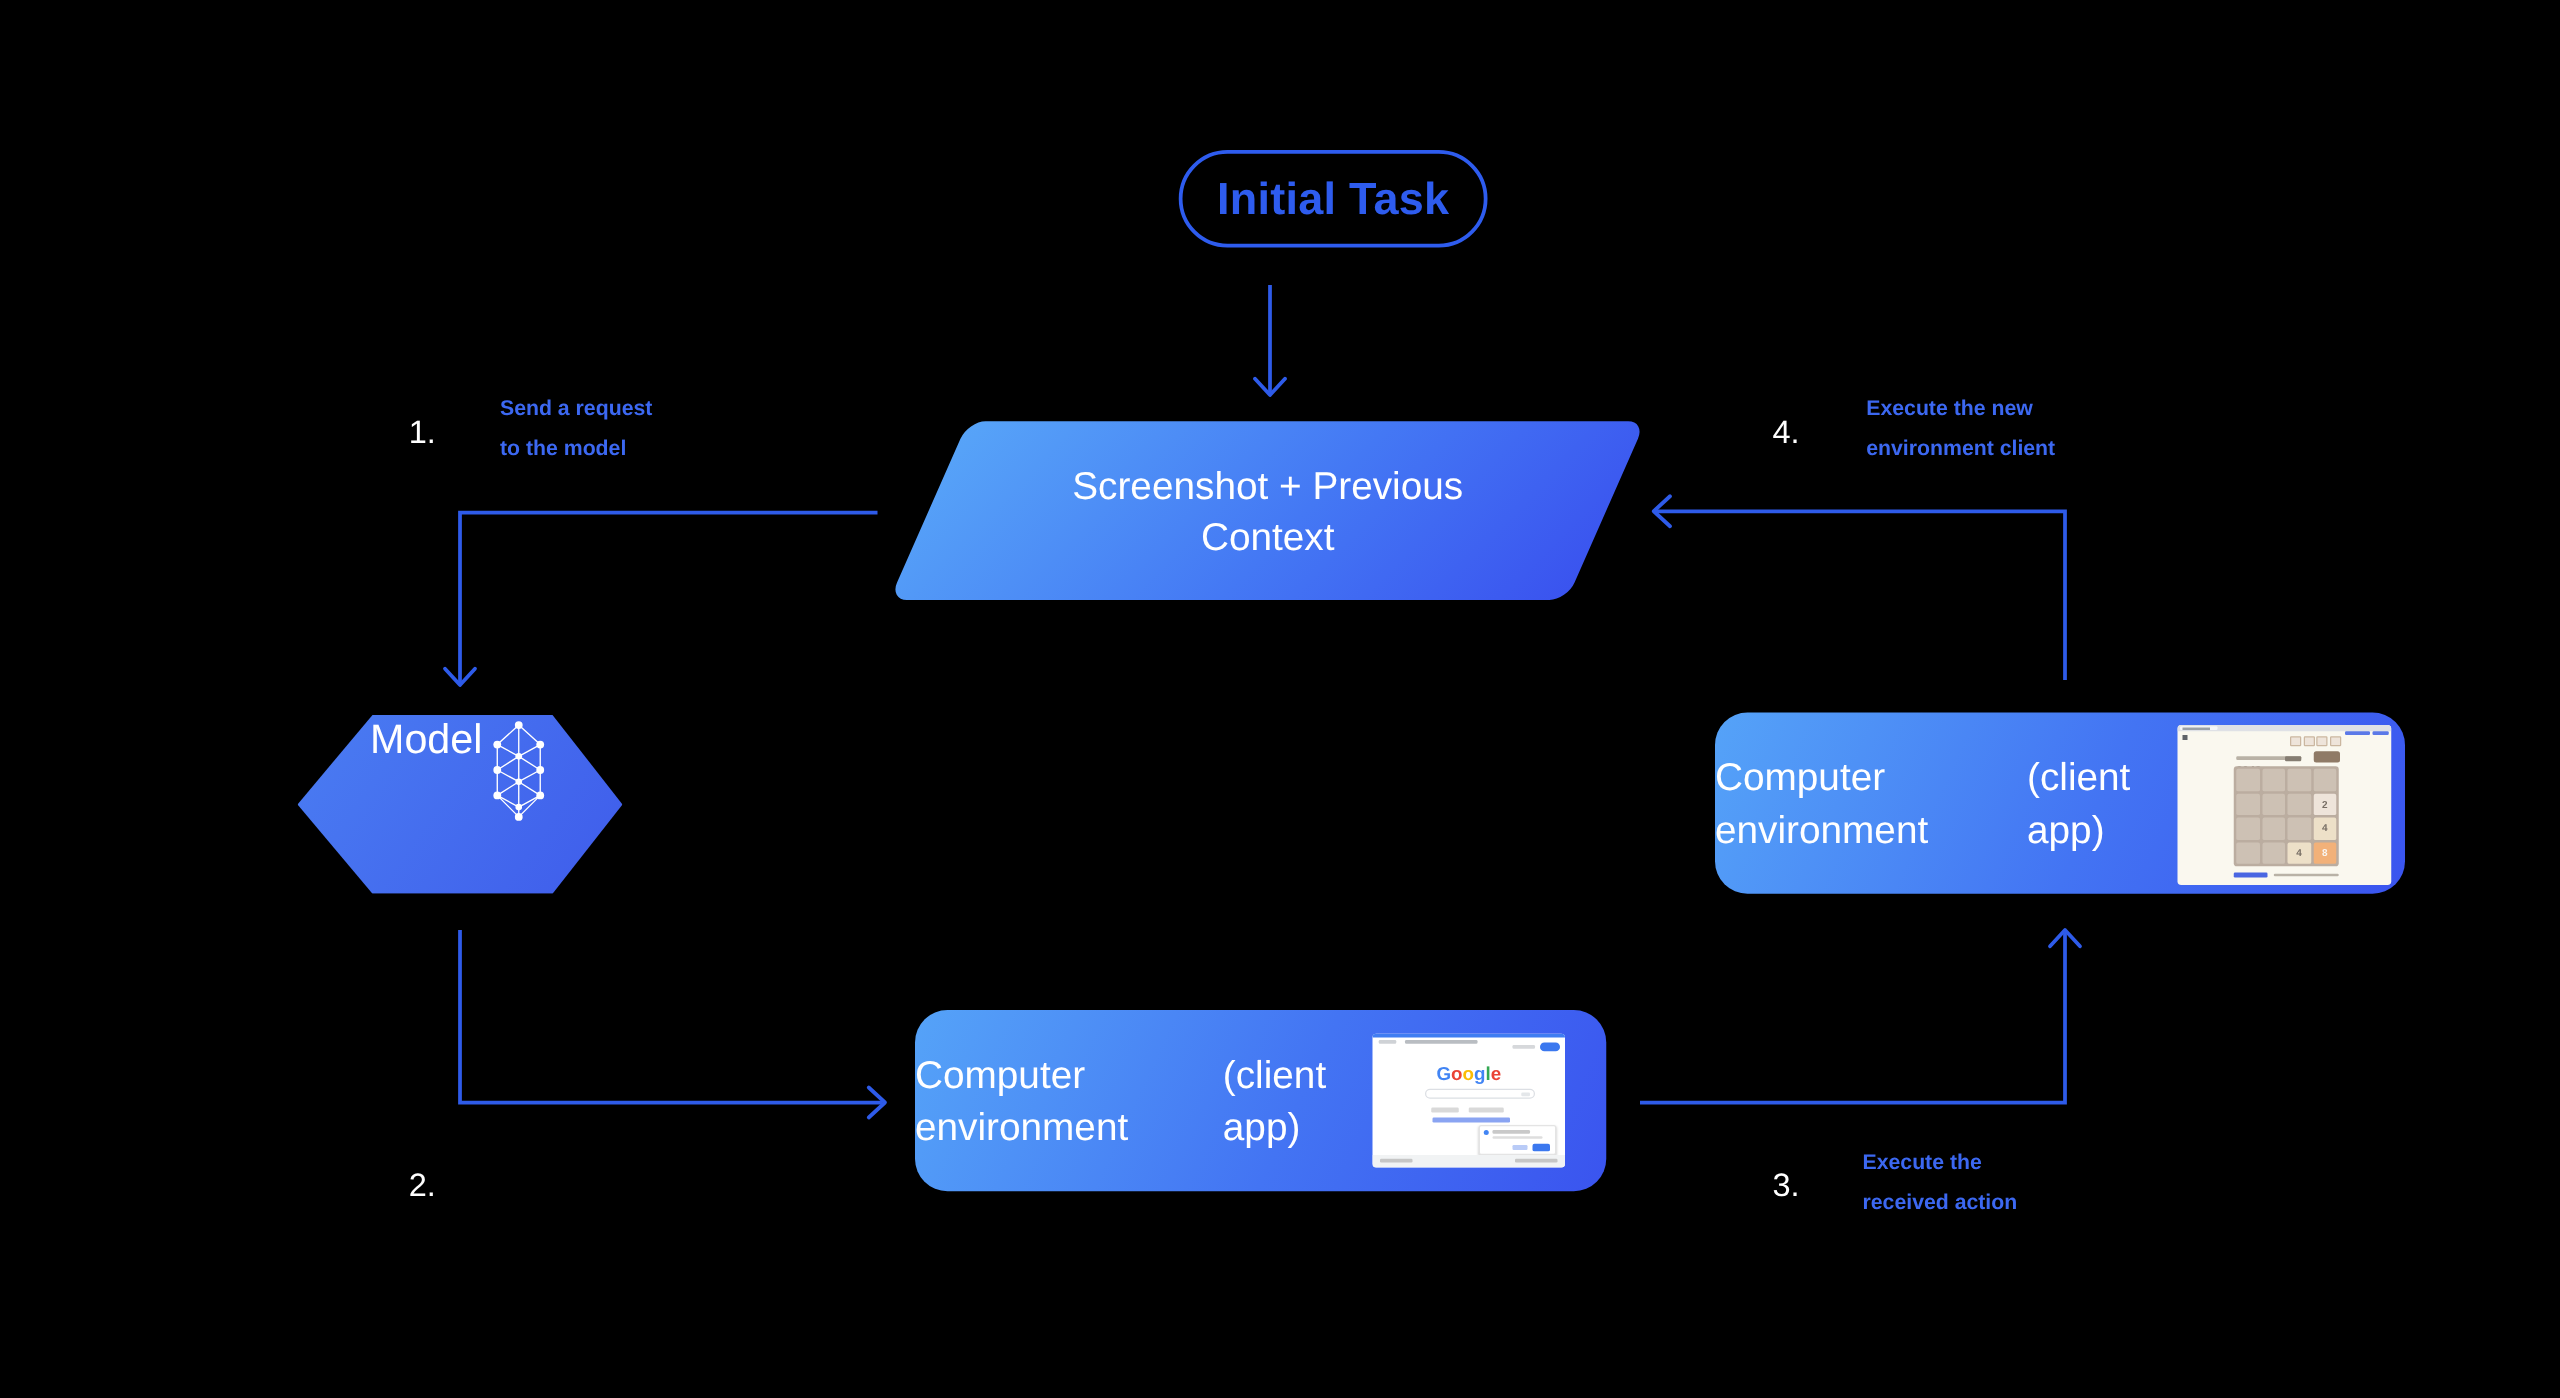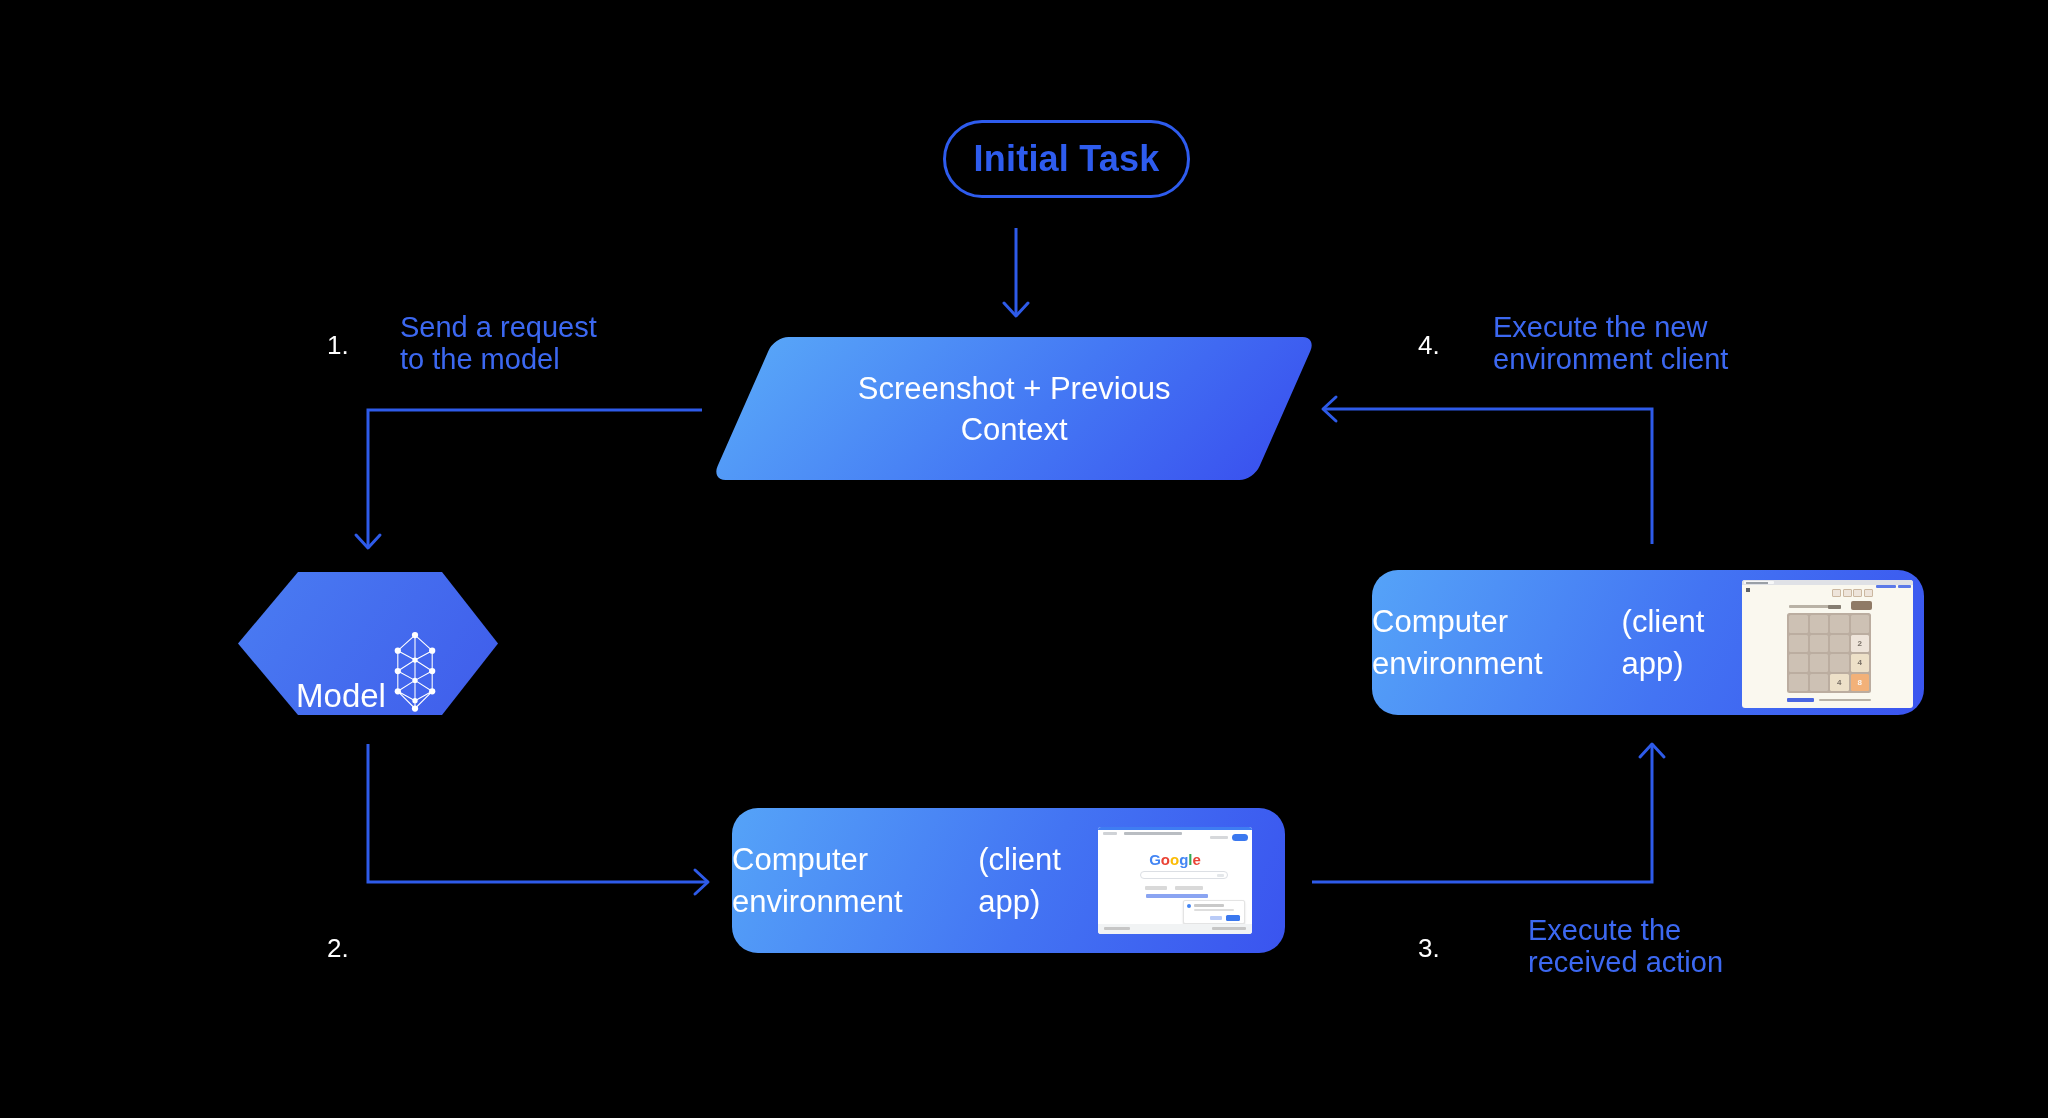--- a/index.html
+++ b/index.html
@@ -21,40 +21,40 @@
           border-radius:14px; transform:skewX(-23.8deg);
           display:flex; align-items:center; justify-content:center; }
   .para-inner { transform:skewX(23.8deg); text-align:center; color:#fff;
           font-size:31px; line-height:41px; font-weight:400; }
 
   
   .hexagon { position:absolute; left:238px; top:572px; width:260px; height:143px;
           background:linear-gradient(125deg,#4a7df2 0%,#3f5ceb 100%);
           -webkit-clip-path:polygon(0% 50%, 60px 0%, calc(100% - 56px) 0%, 100% 50%, calc(100% - 56px) 100%, 60px 100%);
           clip-path:polygon(0% 50%, 60px 0%, calc(100% - 56px) 0%, 100% 50%, calc(100% - 56px) 100%, 60px 100%);
-          display:flex; align-items:flex-end; justify-content:center; gap:4px;
+          display:flex; align-items:flex-start; justify-content:center; gap:4px;
           color:#fff; font-size:33px; }
   .nn-icon { display:block; }
 
   
   .envbox { position:absolute; height:145px; border-radius:26px;
           background:linear-gradient(115deg,#55a3f8 0%,#4374f3 55%,#3a54ef 100%); }
   .envbox.bottom { left:732px; top:808px; width:553px; }
   .envbox.right  { left:1372px; top:570px; width:552px; }
   .env-label { position:absolute; left:0; top:0; bottom:0; display:flex; flex-direction:row;
           align-items:center; justify-content:center; color:#fff; font-size:31px; line-height:42px; }
   .envbox.bottom .env-label { width:366px; }
   .envbox.right  .env-label { width:371px; }
 
   
   .step-num { position:absolute; color:#fff; font-size:26px; font-weight:500; }
-  .step-text { position:absolute; color:#3c68f1; font-size:29px; line-height:32px; font-weight:400; }
+  .step-text { position:absolute; color:#3c68f1; font-size:17px; line-height:32px; font-weight:700; }
   .n1 { left:327px; top:330px; }  .t1 { left:400px; top:311px; }
   .n2 { left:327px; top:933px; }  .t2 { left:400px; top:914px; }
-  .n3 { left:1418px; top:933px; } .t3 { left:1490px; top:914px;margin-left:38px; }
+  .n3 { left:1418px; top:933px; } .t3 { left:1490px; top:914px; }
   .n4 { left:1418px; top:330px; } .t4 { left:1493px; top:311px; }
 
   
   .gthumb { position:absolute; right:33px; top:19px; width:154px; height:107px;
             background:#fff; border-radius:3px; overflow:hidden;padding-left:24px; }
   .g-topstrip { position:absolute; left:0; top:0; right:0; height:3px; background:#3f7df2; }
   .g-tab { position:absolute; left:26px; top:5px; width:58px; height:2.5px; background:#b9bdc2; border-radius:1px; }
   .g-dots { position:absolute; left:5px; top:5px; width:14px; height:2.5px; background:#cfd2d6; border-radius:1px; }
   .g-navicons { position:absolute; right:24px; top:9px; width:18px; height:3px; background:#d6d8db; border-radius:1px; }
   .g-signin { position:absolute; right:4px; top:7px; width:16px; height:7px; background:#3b78ef; border-radius:3.5px; }

